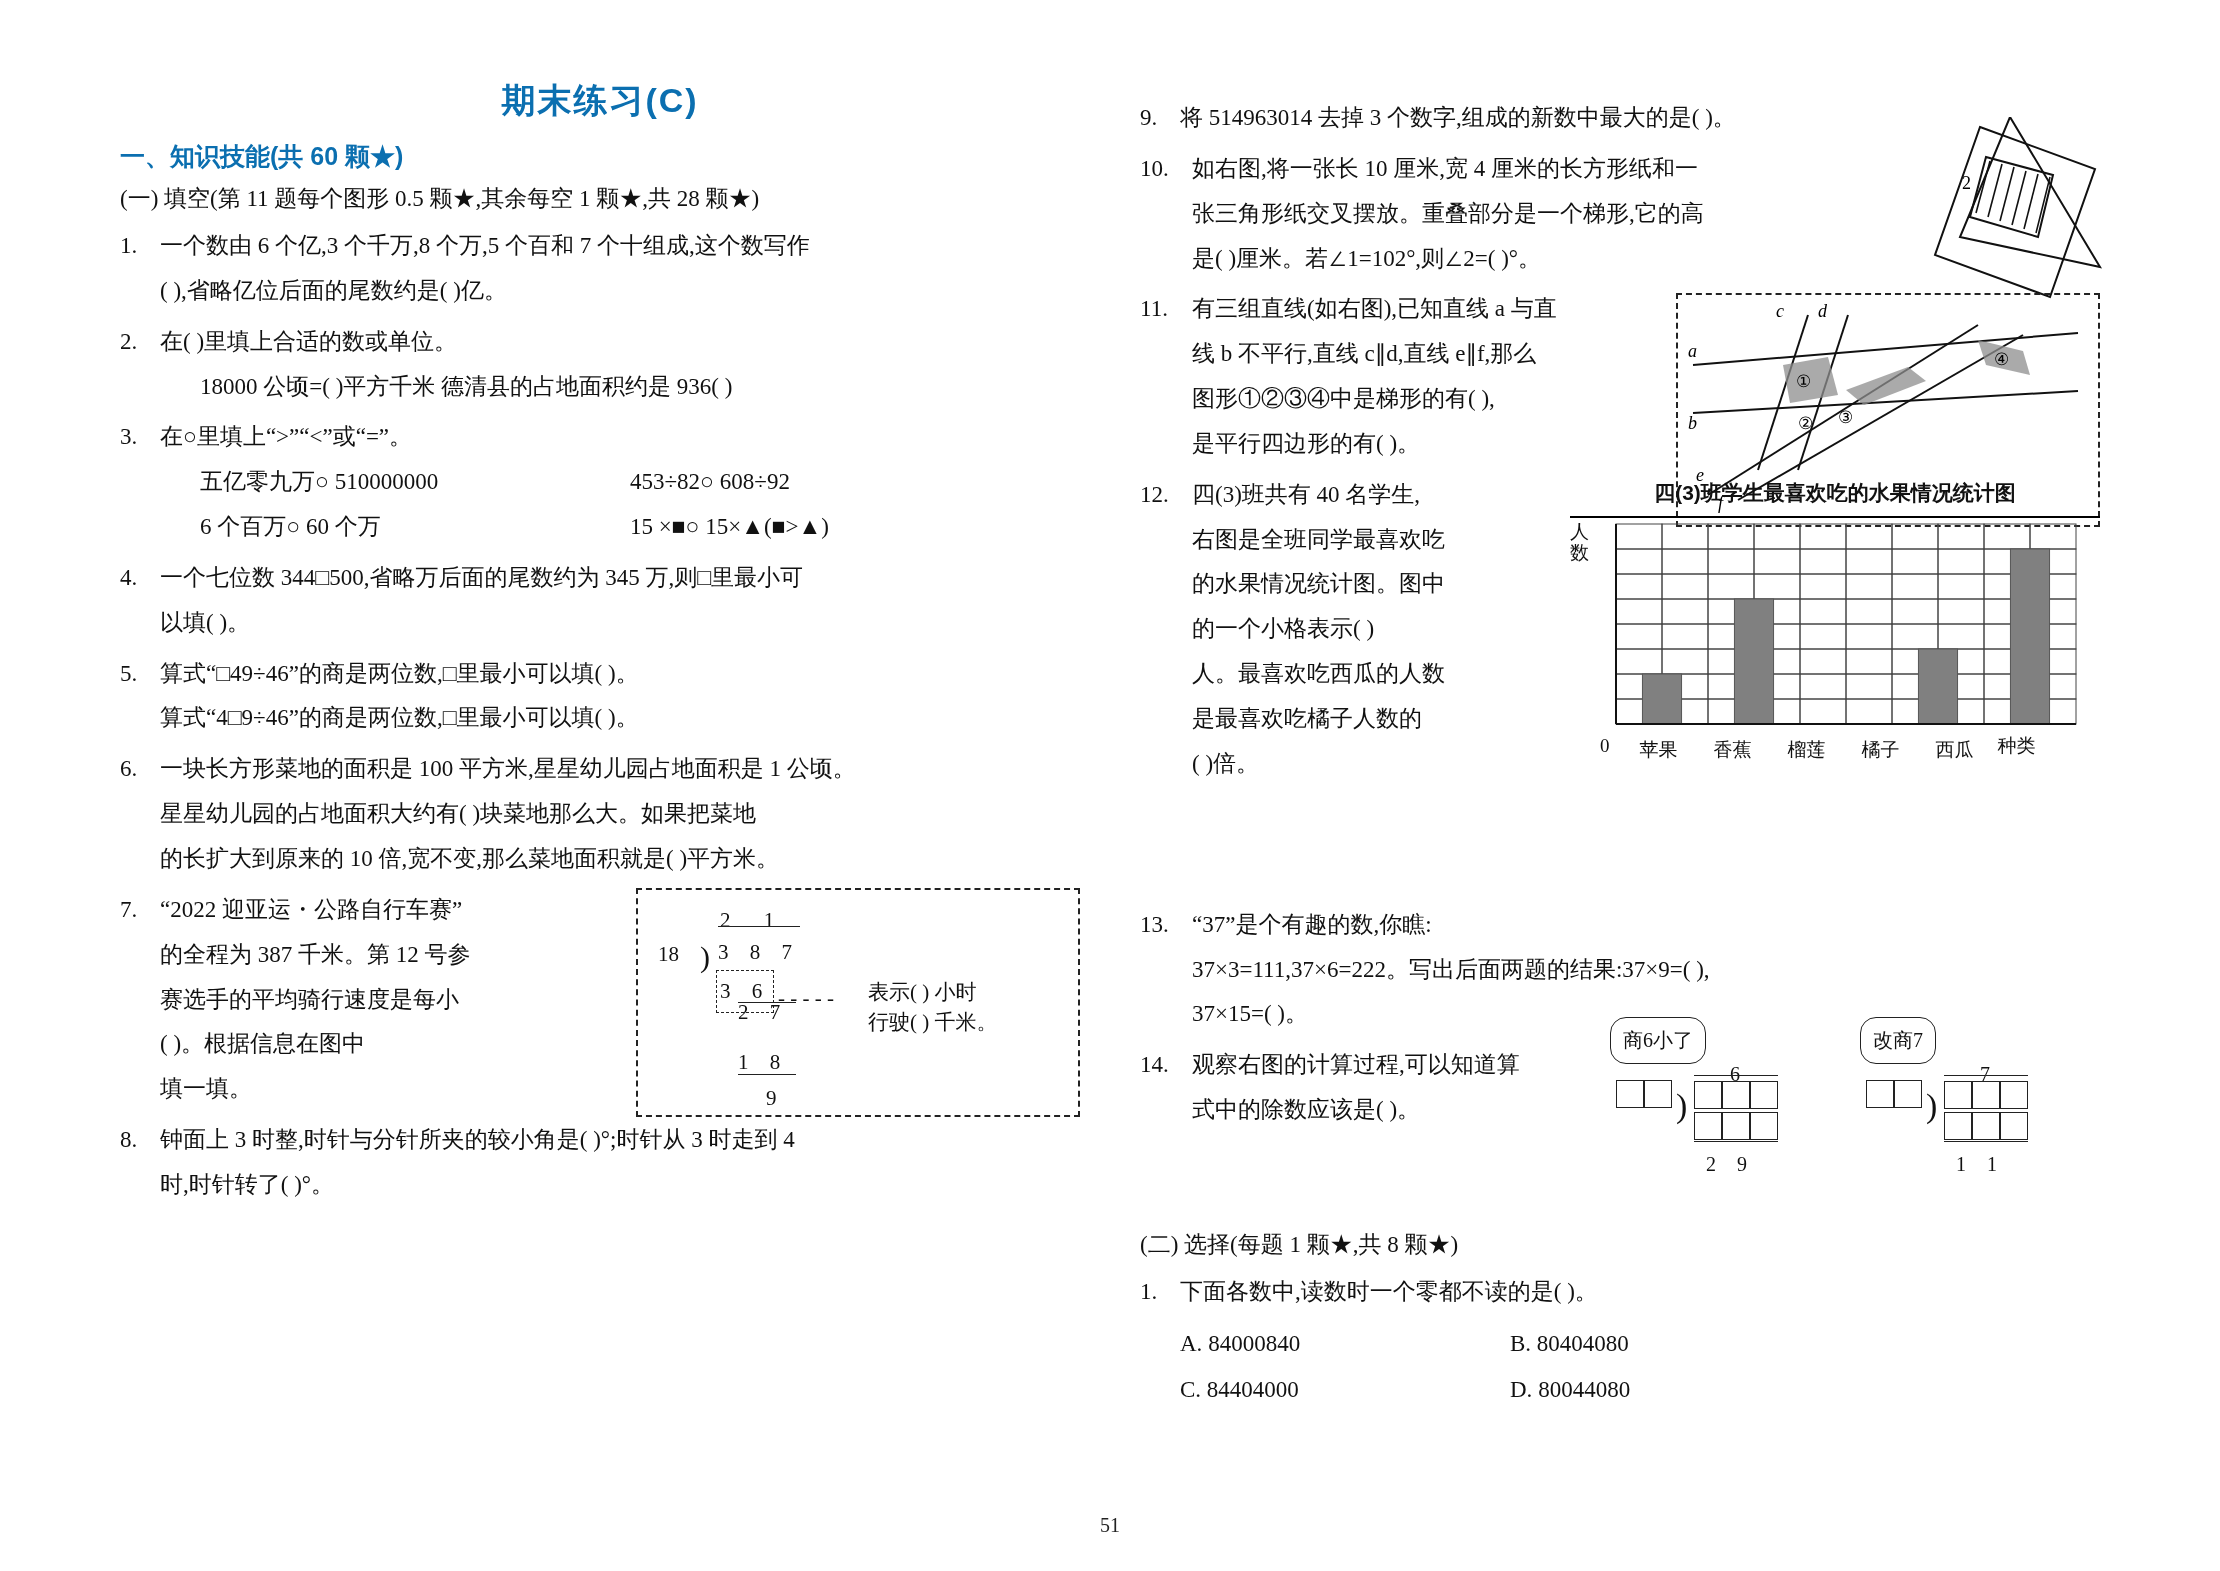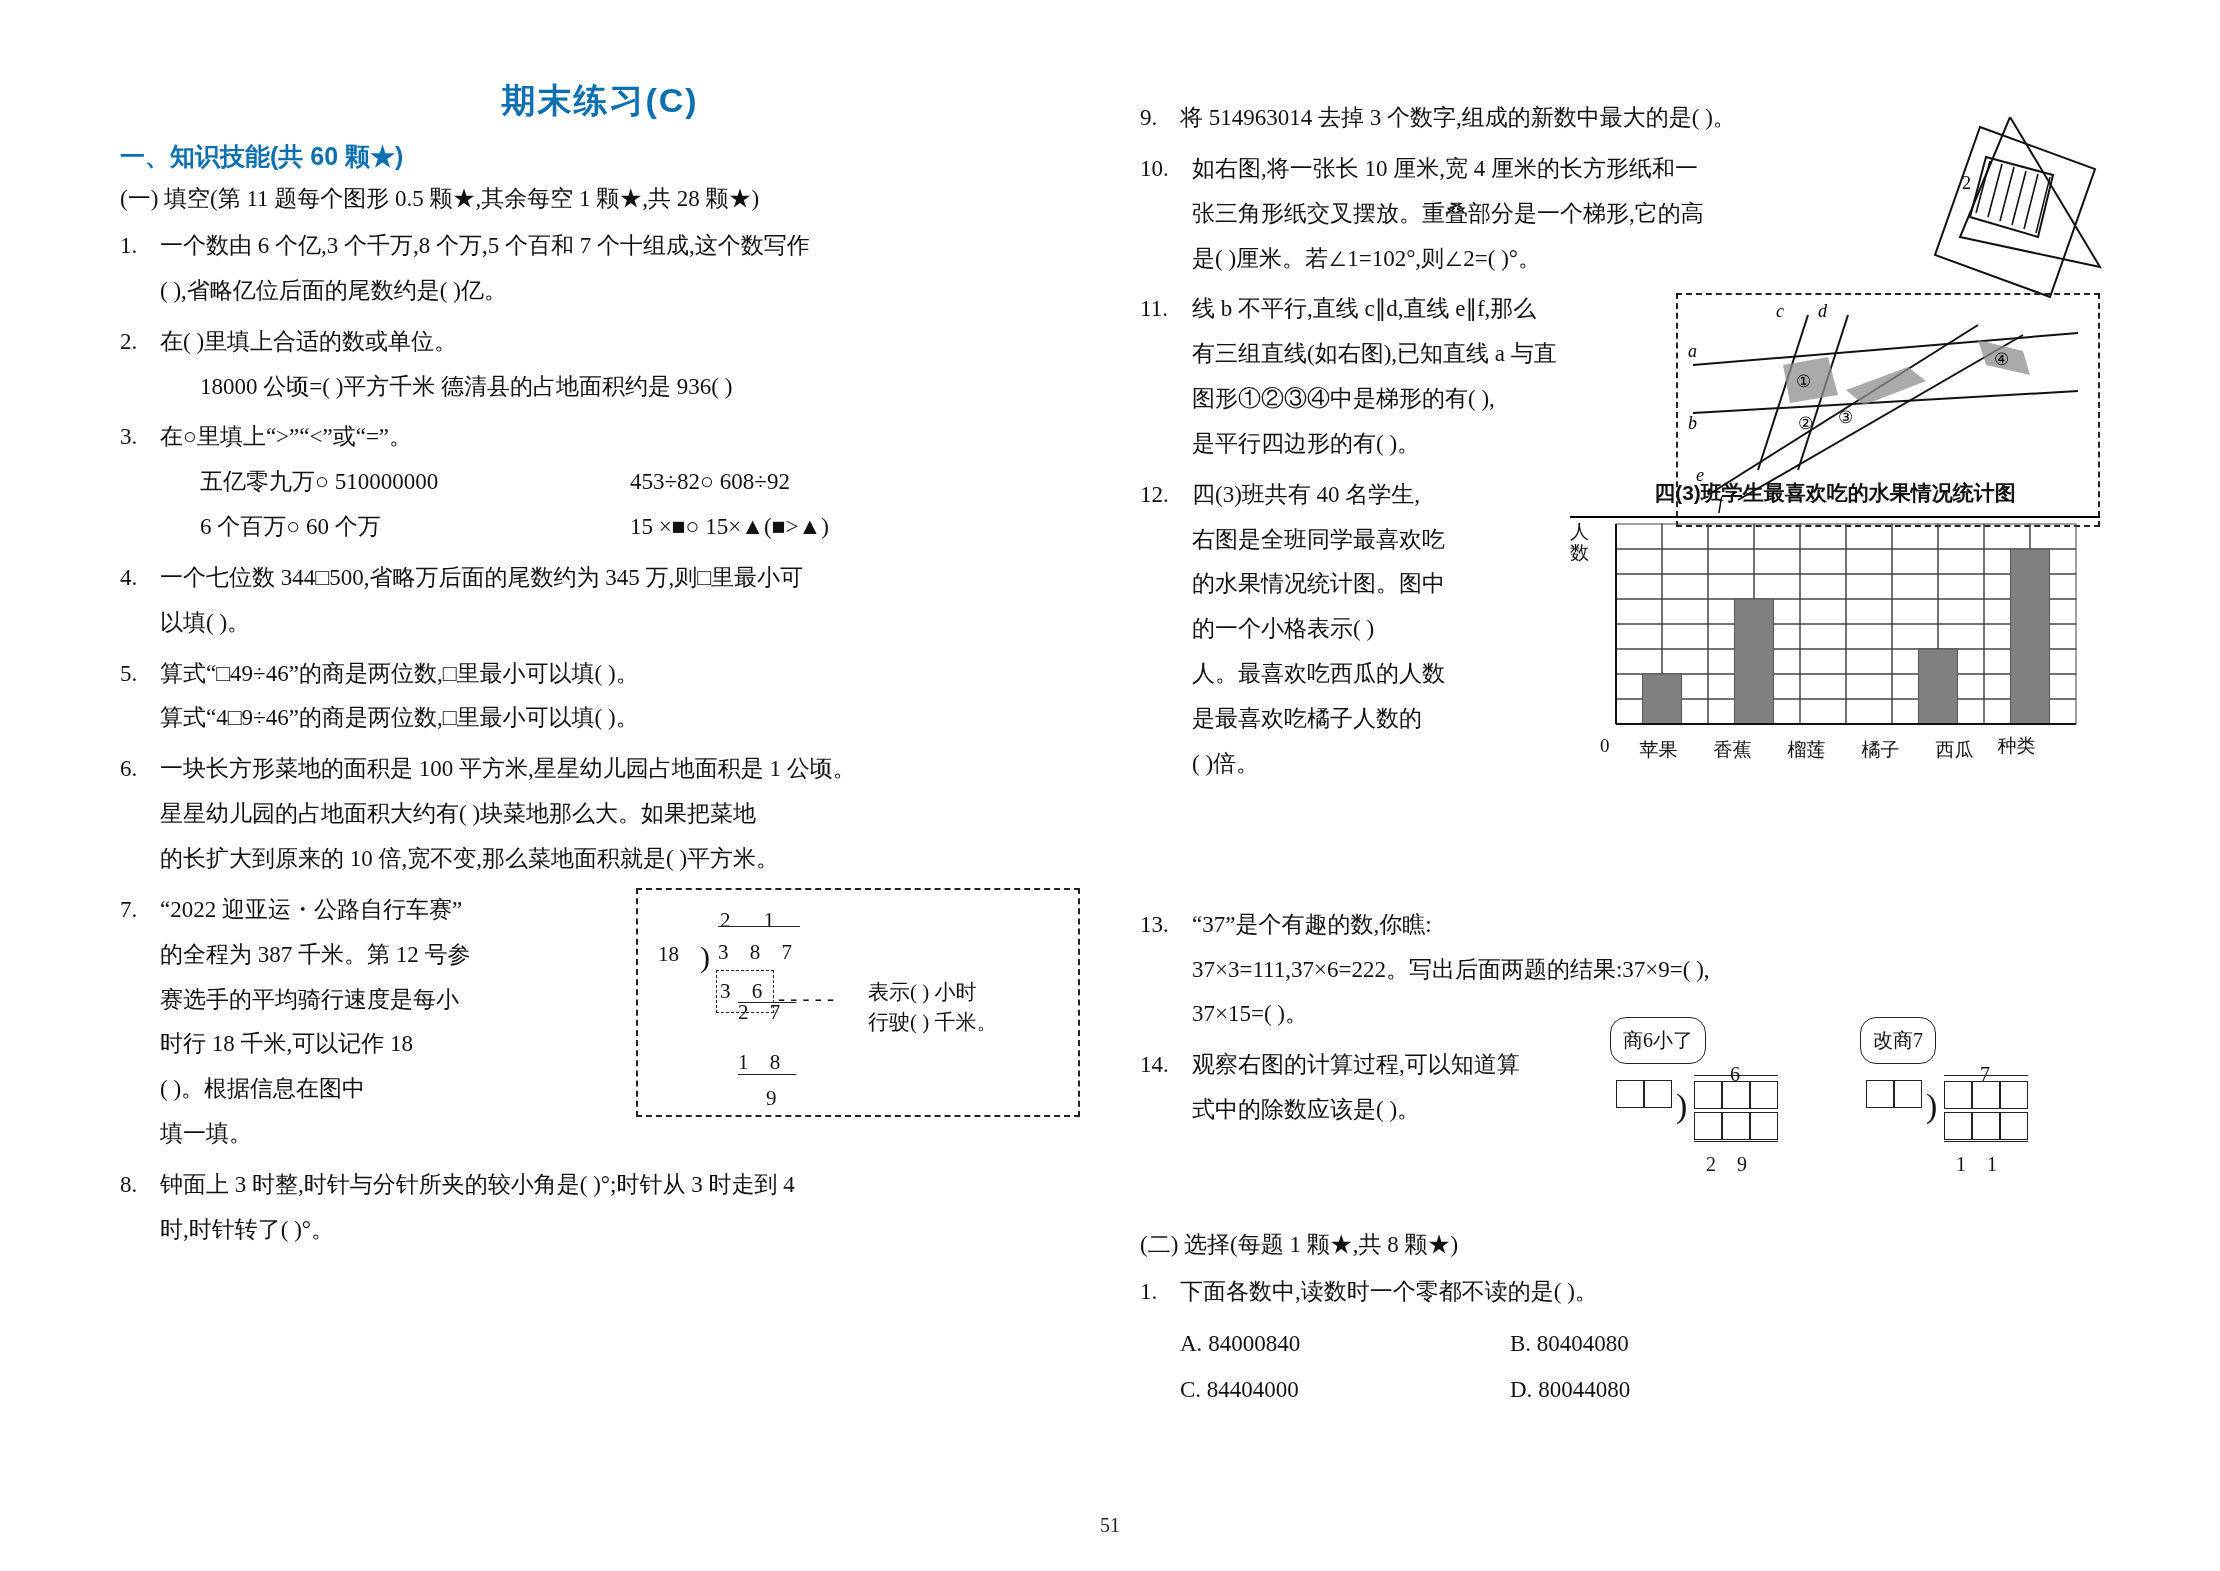--- a/index.html
+++ b/index.html
@@ -169,21 +169,20 @@
           <div>的长扩大到原来的 10 倍,宽不变,那么菜地面积就是(              )平方米。</div>
         </div>
       </div>
 
       <div class="q q7wrap">
         <div class="num">7.</div>
         <div class="body q7text">
           <div>“2022 迎亚运・公路自行车赛”</div>
           <div>的全程为 387 千米。第 12 号参</div>
           <div>赛选手的平均骑行速度是每小</div>
-          <div>时行 18 千米,可以记作 18</div>
           <div>(            )。根据信息在图中</div>
           <div>填一填。</div>
         </div>
         <div class="divbox">
           <div style="position:absolute;left:82px;top:10px;letter-spacing:14px;">2 1</div>
           <div style="position:absolute;left:20px;top:44px;">18</div>
           <div style="position:absolute;left:62px;top:38px;font-size:30px;">)</div>
           <div style="position:absolute;left:80px;top:36px;border-top:1.5px solid #222;padding-top:5px;letter-spacing:8px;">3 8 7</div>
           <div style="position:absolute;left:78px;top:80px;border:1.5px dashed #222;padding:0 3px;letter-spacing:8px;">3 6</div>
           <div style="position:absolute;left:140px;top:88px;">- - - - -</div>
@@ -235,22 +234,22 @@
               <line x1="240" y1="60" x2="226" y2="116"></line>
             </g>
             <text x="152" y="72" font-size="18" font-family="Liberation Serif, serif">2</text>
           </svg>
         </div>
       </div>
 
       <div class="q" style="position:relative">
         <div class="num" style="width:52px;flex:0 0 52px">11.</div>
         <div class="body" style="width:490px;flex:0 0 490px">
+          <div>有三组直线(如右图),已知直线 a 与直</div>
           <div>线 b 不平行,直线 c∥d,直线 e∥f,那么</div>
-          <div>有三组直线(如右图),已知直线 a 与直</div>
           <div>图形①②③④中是梯形的有(            ),</div>
           <div>是平行四边形的有(        )。</div>
         </div>
         <div class="figbox" style="position:absolute;right:0;top:6px;width:420px;height:230px;">
           <svg width="416" height="226" viewBox="0 0 416 226">
 
             <line x1="15" y1="70" x2="400" y2="38" stroke="#111" stroke-width="2"></line>
             <line x1="15" y1="118" x2="400" y2="96" stroke="#111" stroke-width="2"></line>
 
             <line x1="80" y1="175" x2="130" y2="20" stroke="#111" stroke-width="2"></line>

